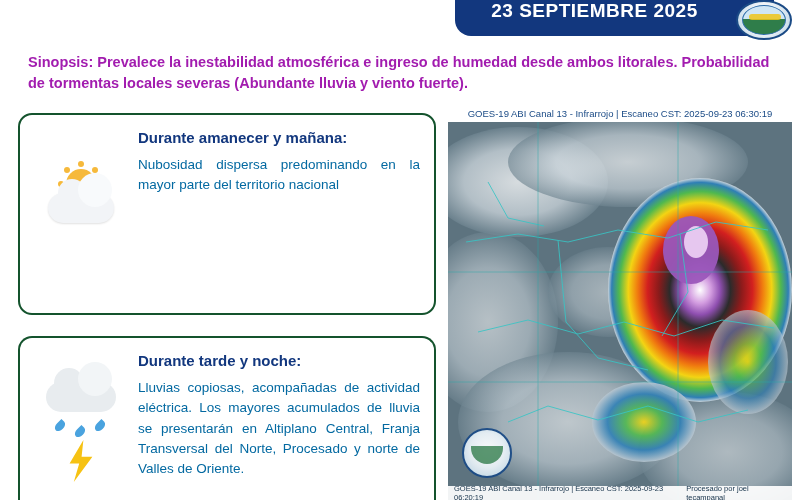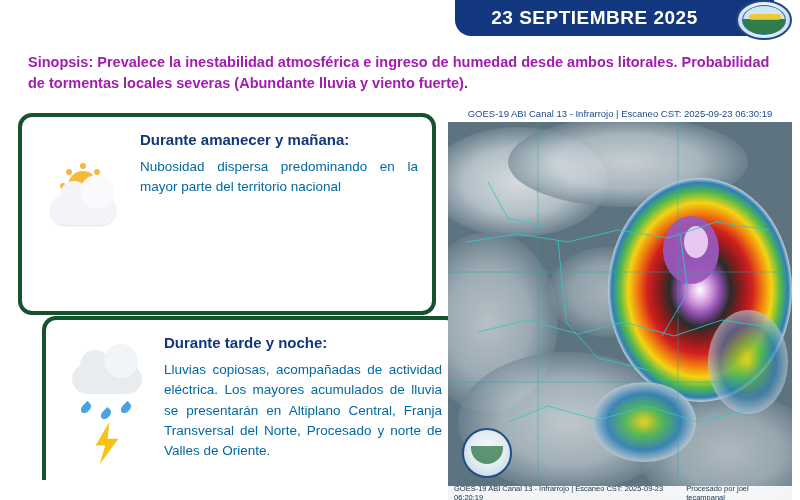--- a/index.html
+++ b/index.html
@@ -19,21 +19,20 @@
 
   
   .header-band {
     position: absolute;
     left: 455px; top: 0px;
     width: 319px; height: 36px;
     background: #12377e;
     border-bottom-left-radius: 16px;
     border-bottom-right-radius: 6px;
     display: flex;
-    align-items: center;
     justify-content: center;
   }
   .header-date {
     color: #ffffff;
     font-size: 19px;
     font-weight: bold;
     letter-spacing: 0.5px;
     white-space: nowrap;
     padding-right: 40px;
   }
@@ -76,26 +75,26 @@
     font-size: 14.5px;
     font-weight: bold;
     line-height: 1.45;
   }
 
   
   .card {
     position: absolute;
     left: 18px;
     width: 418px;
-    border: 4px solid #14532d;
+    border: 2px solid #14532d;
     border-radius: 14px;
     background: #ffffff;
   }
   #card-morning { top: 113px; height: 202px; }
-  #card-evening { top: 316px; height: 164px; border-bottom-left-radius: 0; border-bottom-right-radius: 0; border-bottom: none; margin-left: 24px; }
+  #card-evening { top: 336px; height: 164px; border-bottom-left-radius: 0; border-bottom-right-radius: 0; border-bottom: none; }
 
   .card-title {
     position: absolute;
     left: 118px;
     top: 14px;
     color: #12377e;
     font-size: 15px;
     font-weight: bold;
   }
   .card-body {

